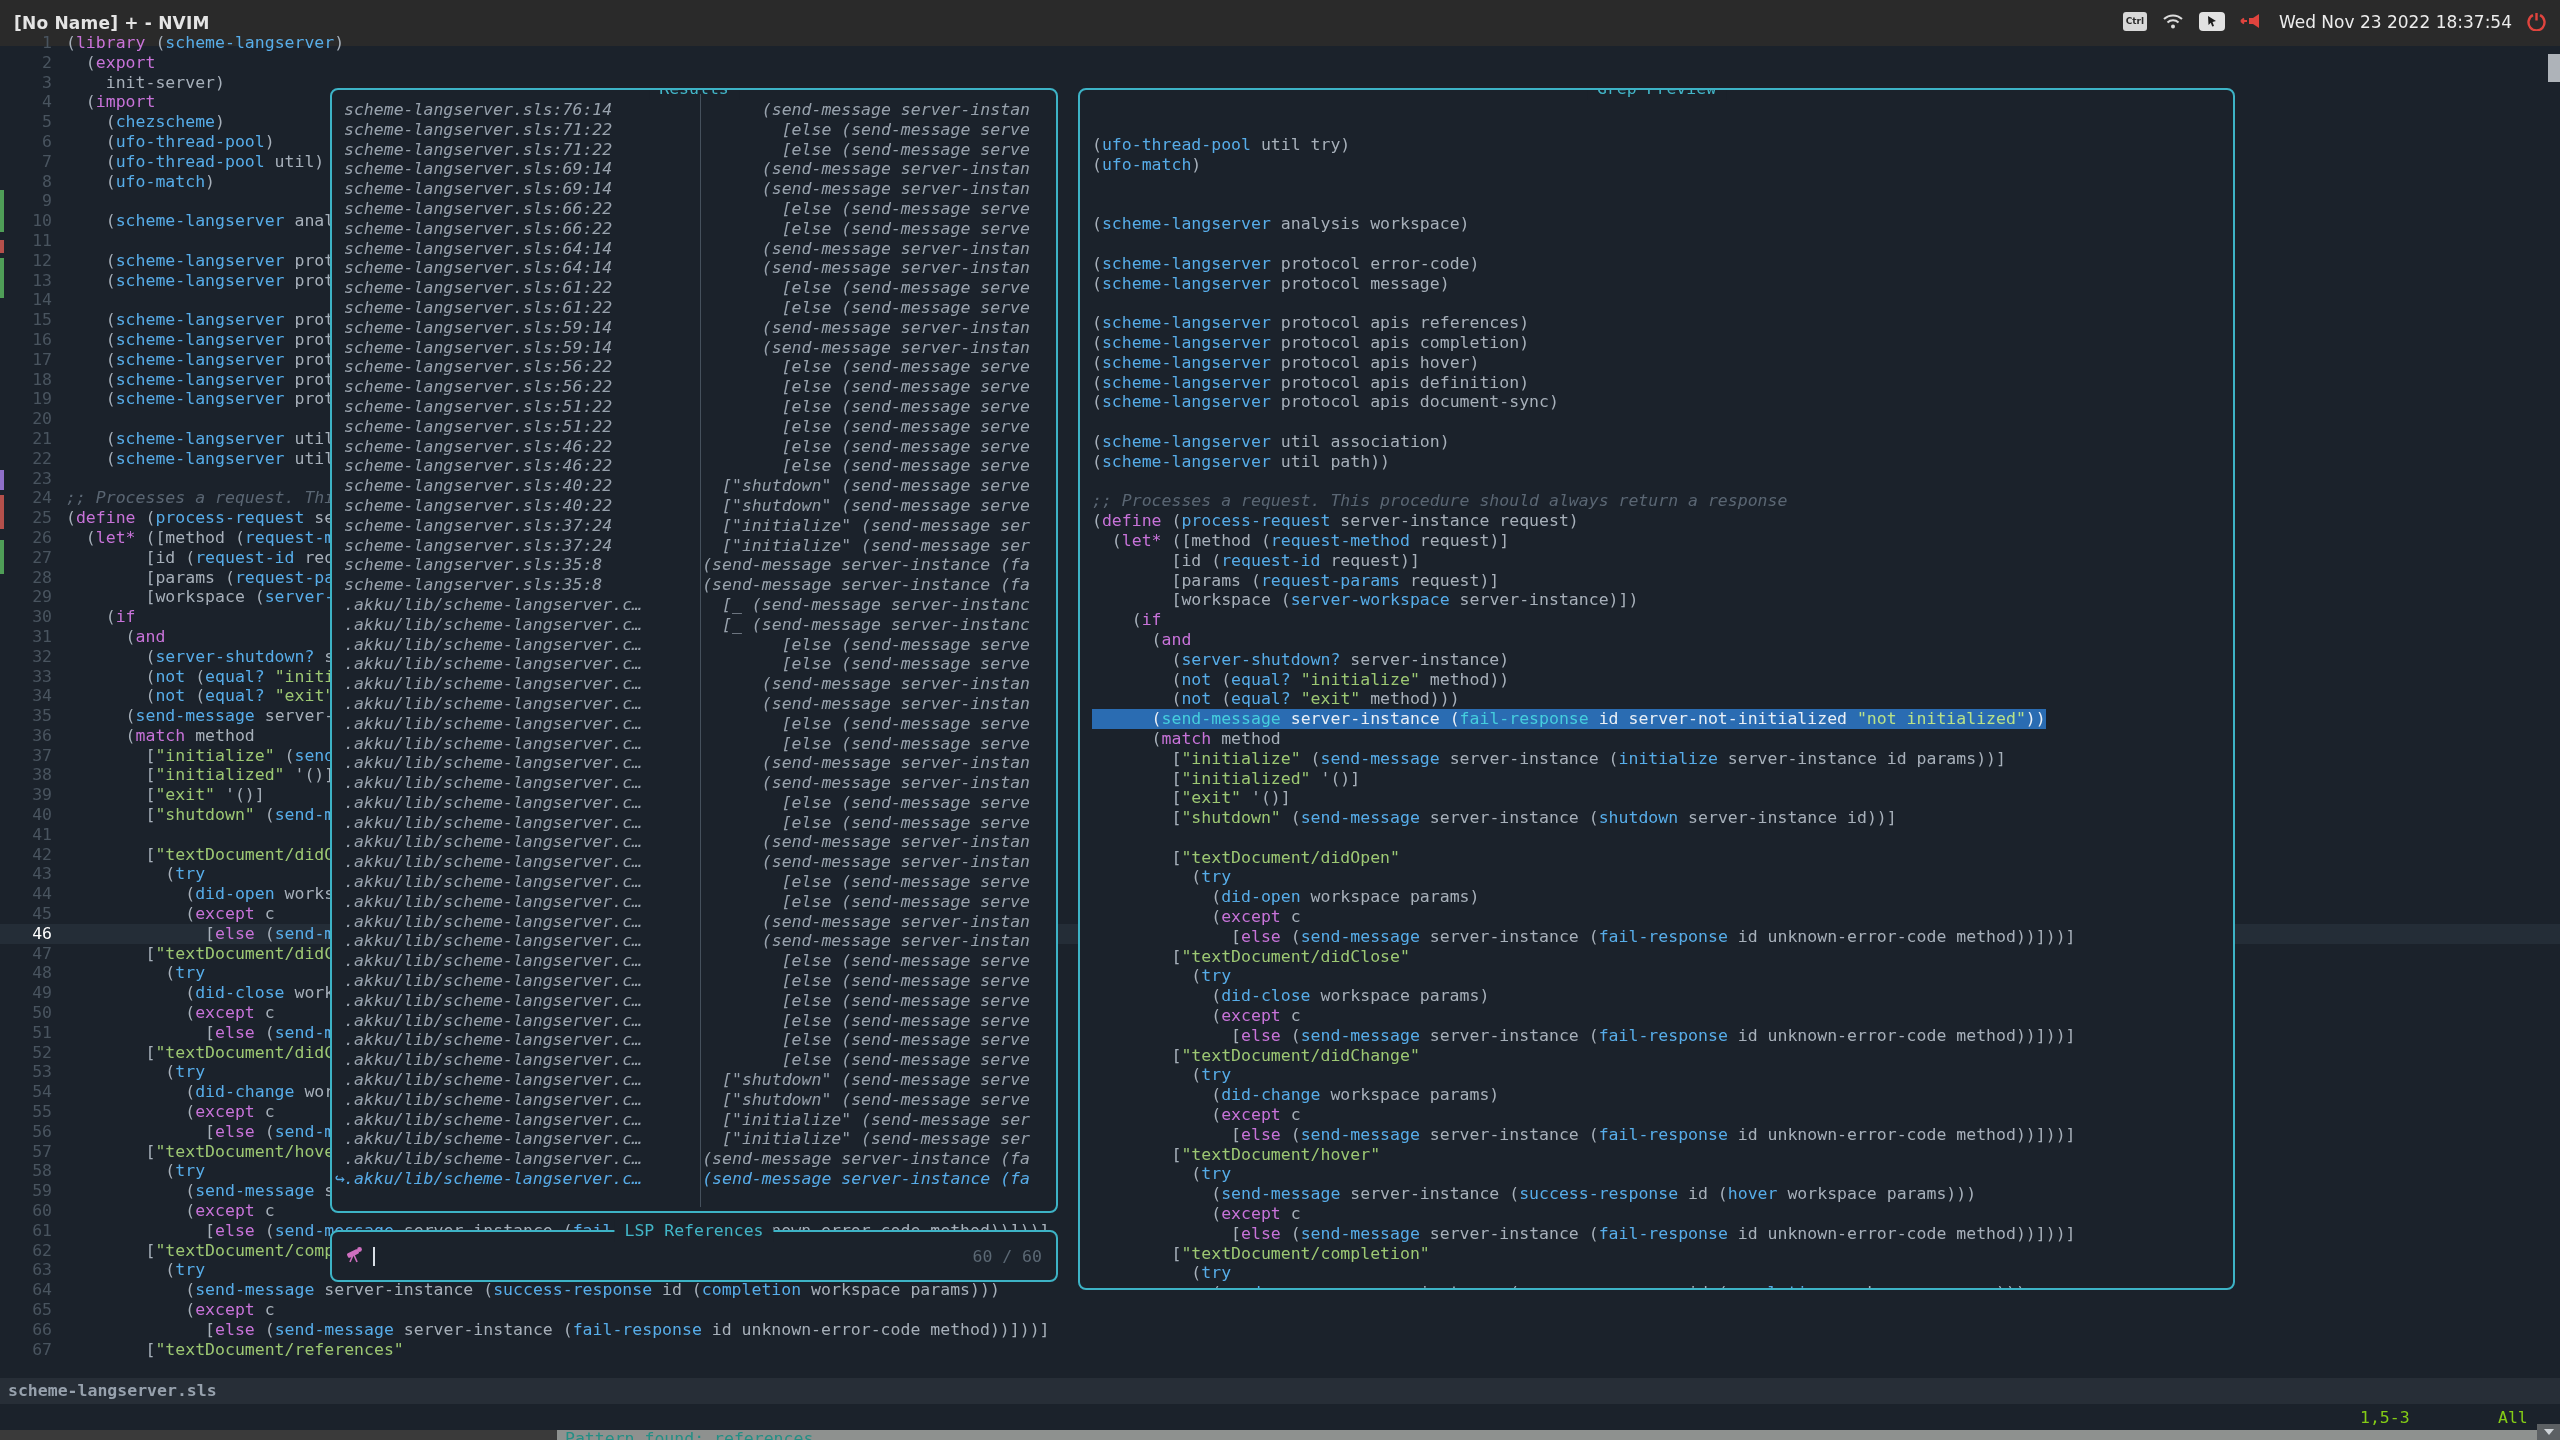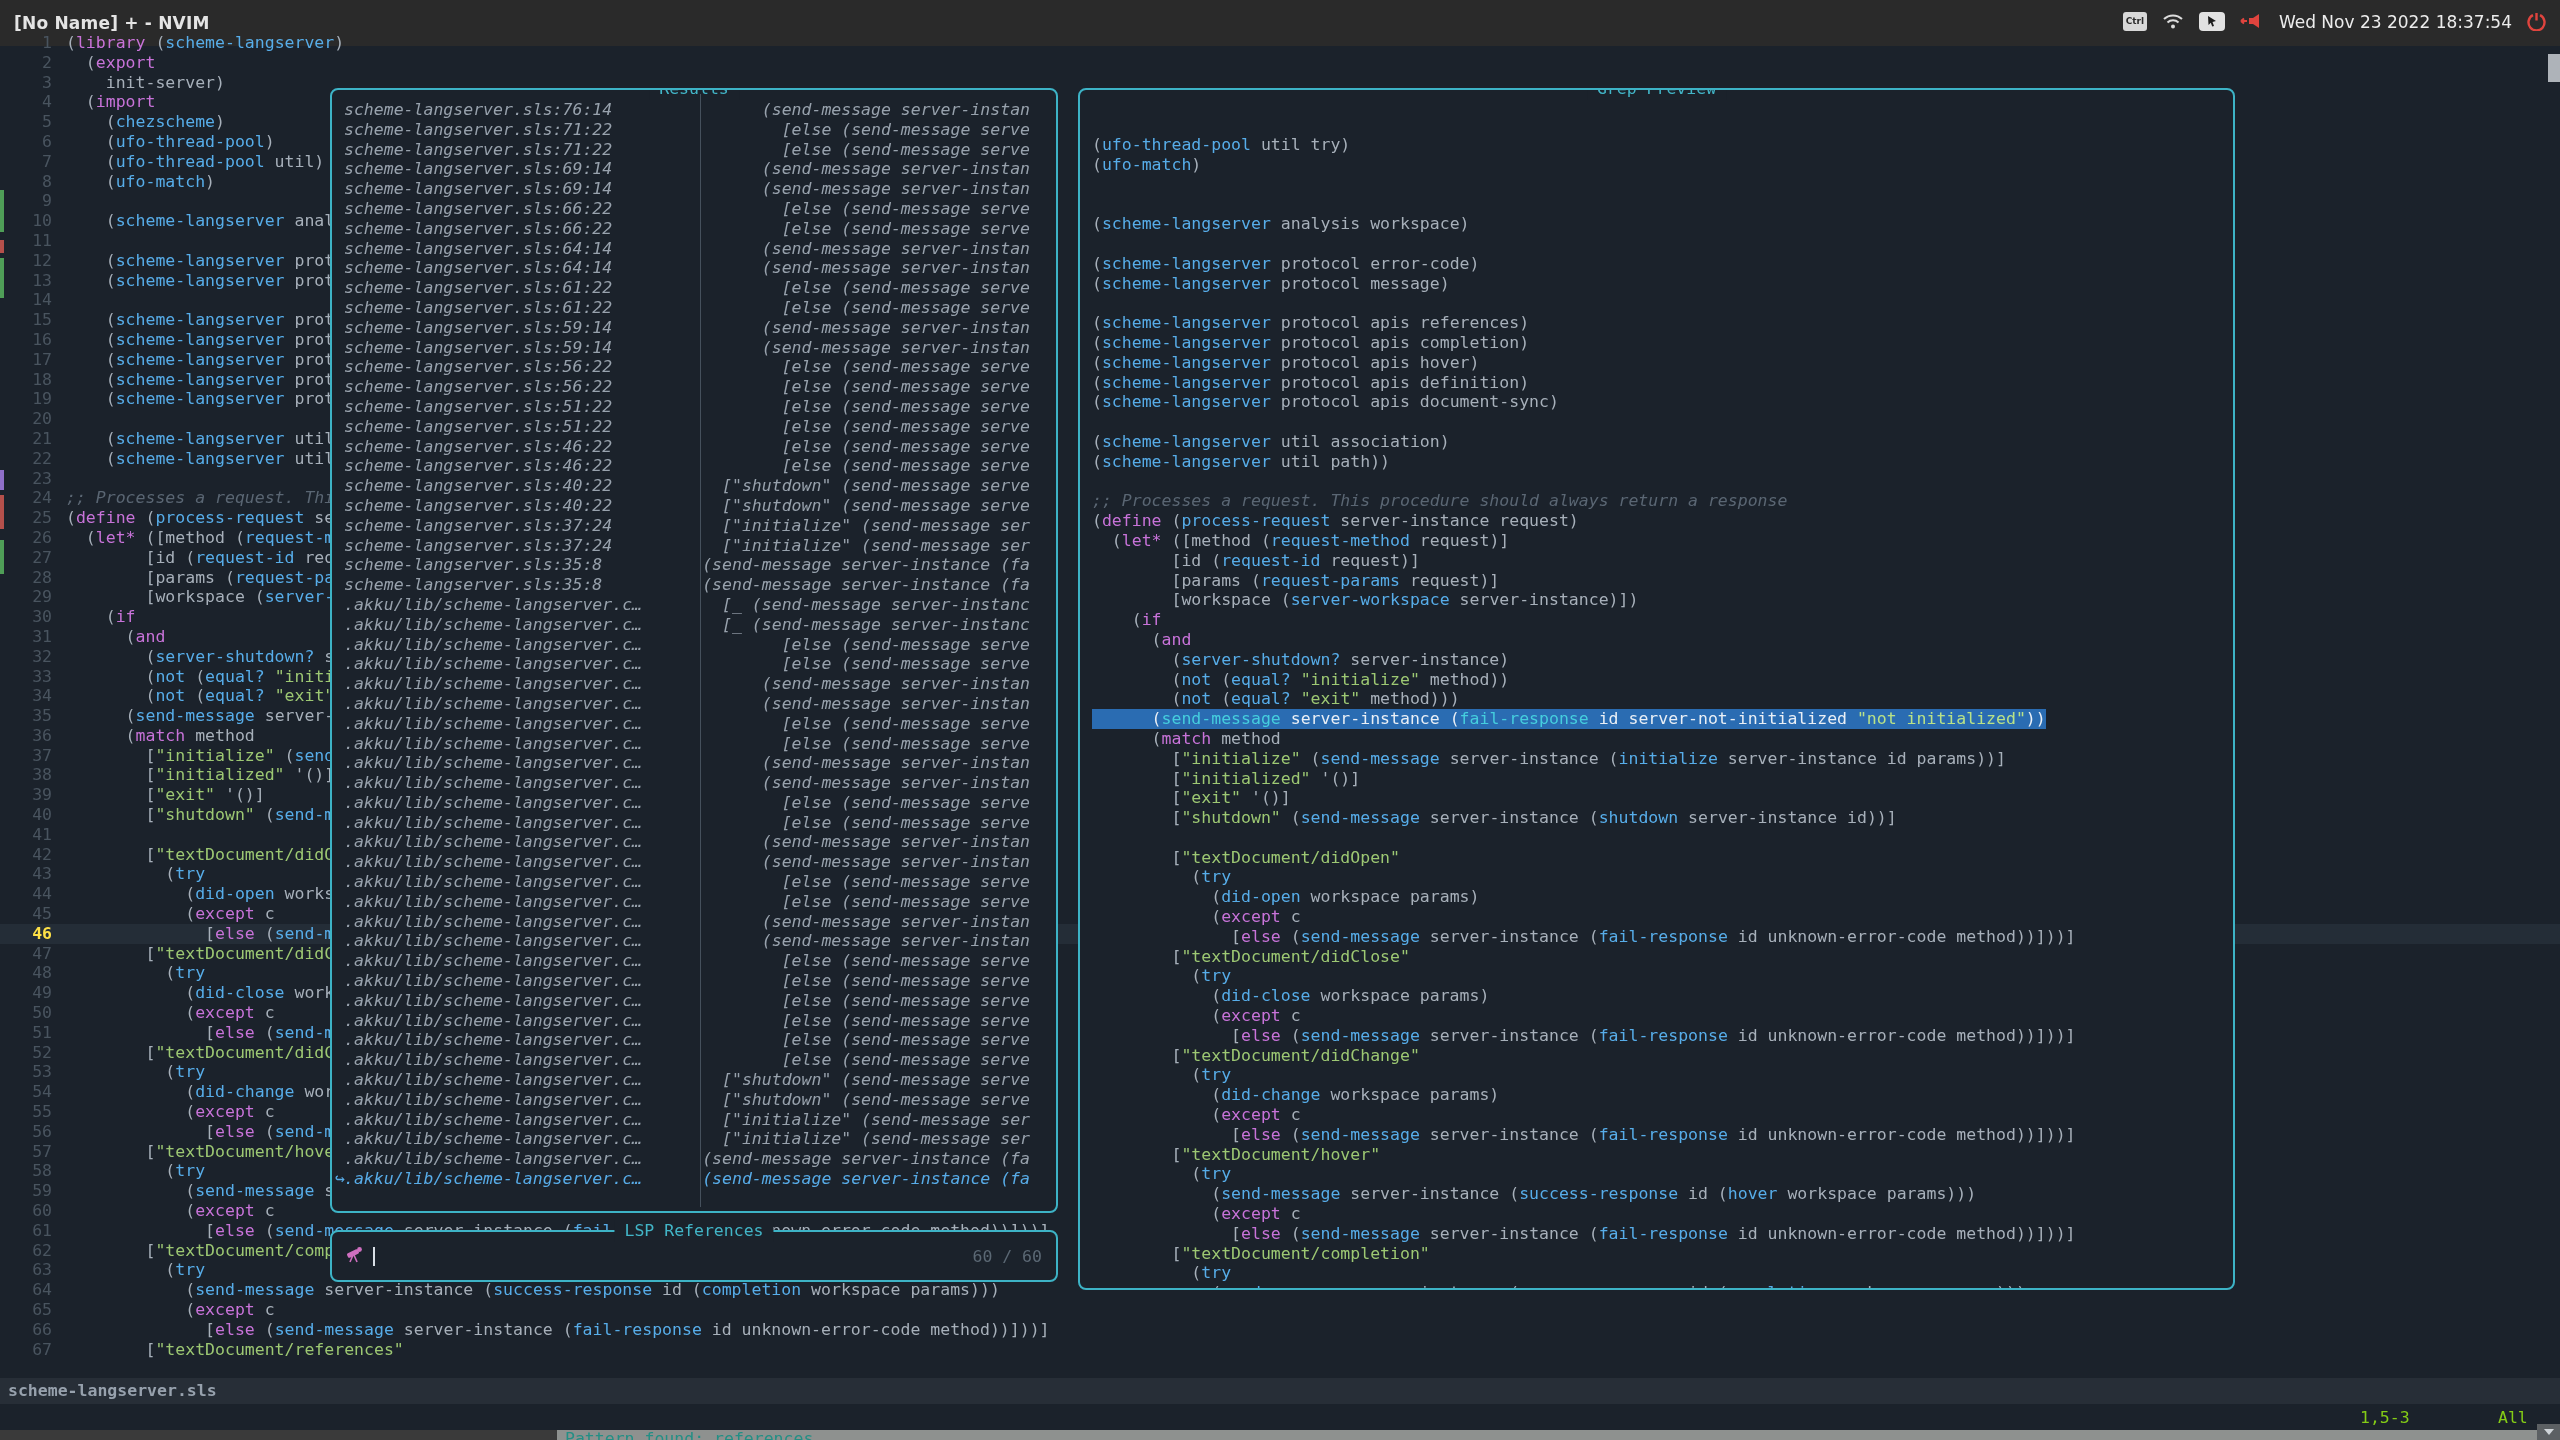--- a/index.html
+++ b/index.html
@@ -13,21 +13,21 @@
   .tray{margin-left:auto;display:flex;gap:15px;}
   .ctrl-box{width:24px;height:19px;background:#d8d8d8;border-radius:3px;color:#2b2b2b;
             font-size:9px;display:flex;align-items:center;justify-content:center;font-weight:bold;}
   .pad-box{width:26px;height:19px;background:#e2e2e2;border-radius:4px;display:flex;align-items:center;justify-content:center;}
   .clock{color:#ececec;font-size:17px;}
   
   .ed{position:absolute;left:0;top:33px;width:2560px;}
   .ed-line{height:19.8px;line-height:19.8px;white-space:pre;}
   .ed-line .num{display:inline-block;width:52px;text-align:right;padding-right:14px;color:#49545f;}
   .ed-line.cur{background:#242d37;}
-  .ed-line.cur .num{color:#fde047;font-weight:bold;}
+  .ed-line.cur .num{color:#ffffff;font-weight:normal;}
   .tk-kw{color:#c873d9;}
   .tk-fn{color:#57ade9;}
   .tk-str{color:#9dc873;}
   .tk-com{color:#5a6673;font-style:italic;}
   
   .gmark{position:absolute;left:0;width:4px;}
   
   .sb-thumb{position:absolute;left:2548px;top:54px;width:12px;height:28px;background:#aeb3b9;}
   
   .float{position:absolute;background:#1b222b;border:2px solid #3db3c6;border-radius:8px;box-sizing:border-box;}

